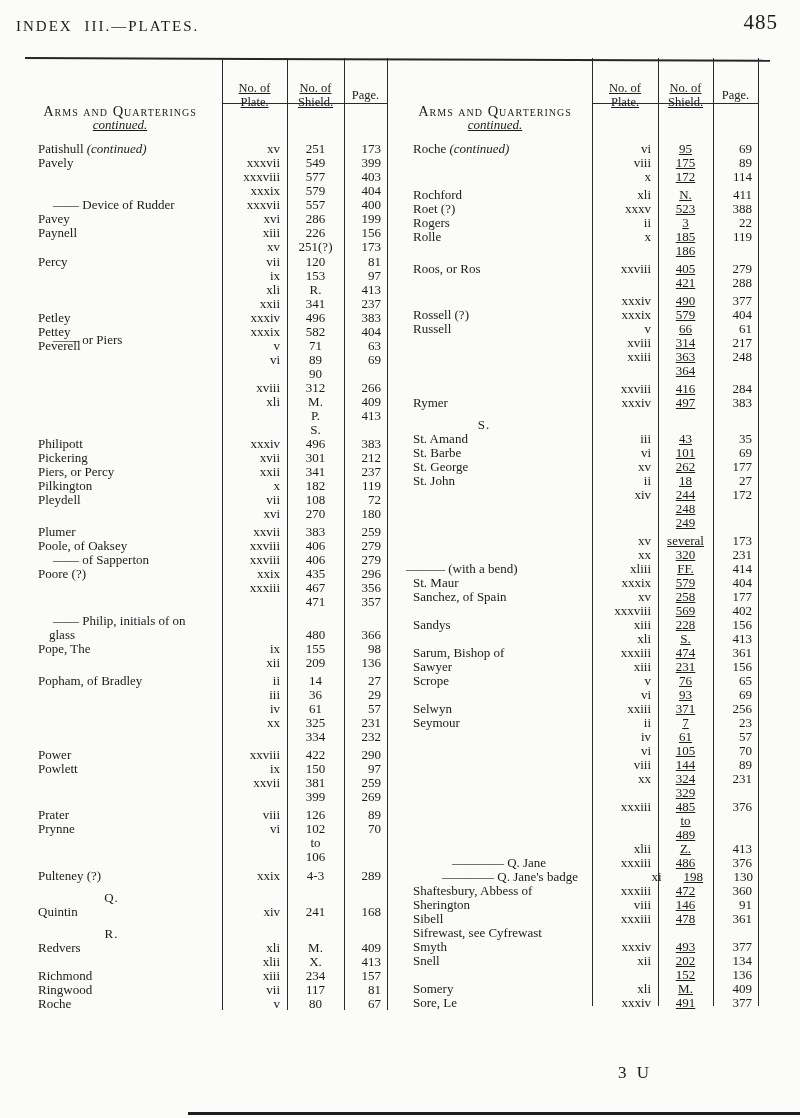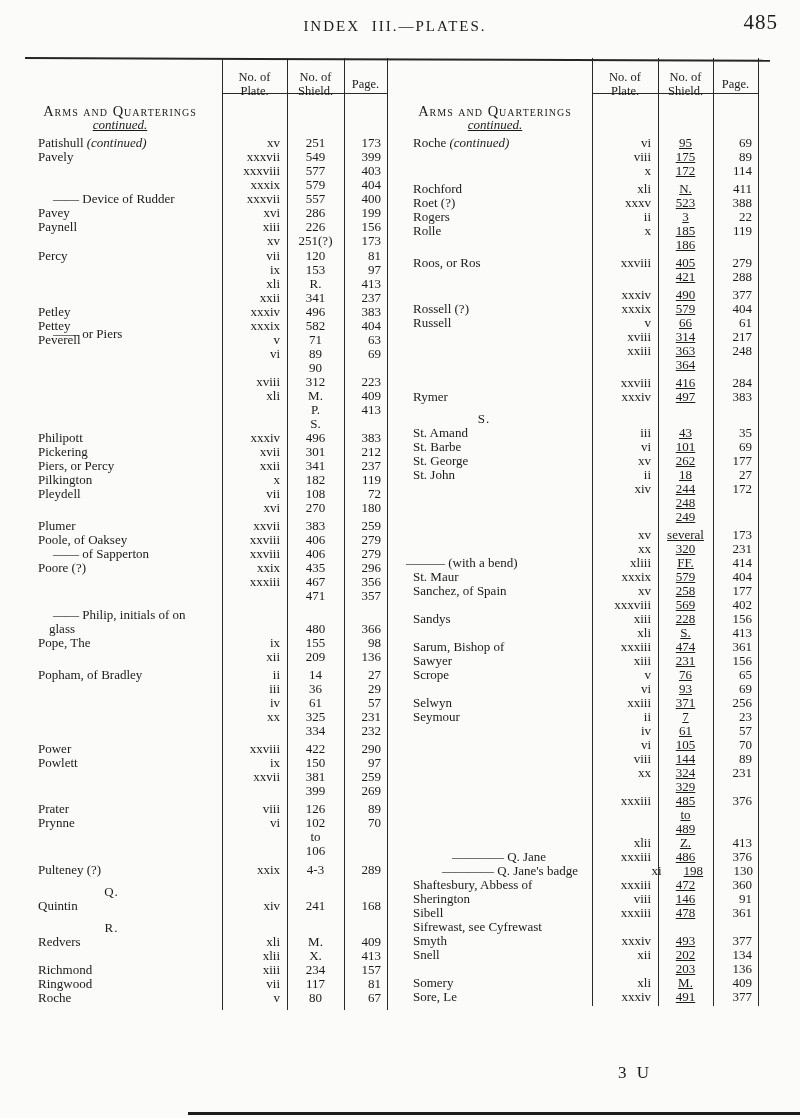--- a/index.html
+++ b/index.html
@@ -1,46 +1,46 @@
 <!DOCTYPE html>
 <html style="--ink: #1b1b1b; --paper: #fbfbfa;"><head>
 <meta charset="utf-8">
 <style>
   :root{ --ink:#1b1b1b; --paper:#fbfbfa; }
   html,body{margin:0;padding:0;}
   body{font-family:"Liberation Serif","DejaVu Serif",serif; background:#e9e9e9;}
   .page{position:relative; width:800px; height:1118px; background:var(--paper); color:var(--ink); overflow:hidden;}
 
-  .title{position:absolute; left:5px; top:18px; width:780px; text-align:center;
+  .title{position:absolute; left:16px; top:18px; width:780px; 
          font-size:15px; letter-spacing:2px; word-spacing:6px;}
   .pageno{position:absolute; right:22px; top:10px; font-size:21px; letter-spacing:1px;}
 
   .toprule{position:absolute; left:25px; top:57px; width:745px; height:2.4px;
            background:#262626; transform:rotate(0.22deg); transform-origin:left center;}
 
   .tbl{position:absolute; top:58px; font-size:13px;}
   .tblL{left:25px;  width:363px;}
   .tblR{left:400px; width:359px;}
 
   .vr{position:absolute; top:0; width:1.4px; background:#2a2a2a;}
   .tblL .vr{height:952px;} .tblR .vr{height:948px;}
   .tblL .vr1{left:197px;} .tblL .vr2{left:262px;} .tblL .vr3{left:319px;} .tblL .vr4{left:362px;}
   .tblR .vr1{left:192px;} .tblR .vr2{left:258px;} .tblR .vr3{left:313px;} .tblR .vr4{left:358px;}
 
-  .hd{position:absolute; top:0; height:36px; box-sizing:border-box; border-bottom:1.4px solid #2a2a2a;
-      text-align:center; font-size:12.5px; line-height:13.5px; padding-top:13px;}
+  .hd{position:absolute; top:0; height:46px; box-sizing:border-box; border-bottom:1.4px solid #2a2a2a;
+      text-align:center; font-size:12.5px; line-height:13.5px; padding-top:24px;text-decoration:underline;}
   .tblL .hd-plate{left:197px;width:65px;} .tblL .hd-shield{left:262px;width:57px;} .tblL .hd-page{left:319px;width:43px;}
   .tblR .hd-plate{left:192px;width:66px;} .tblR .hd-shield{left:258px;width:55px;} .tblR .hd-page{left:313px;width:45px;}
   .hd-page span{display:inline-block; padding-top:7px;}
 
   .grp{position:absolute; left:0; top:46px; width:190px; text-align:center; line-height:14px;}
   .grp .gt{font-variant:small-caps; letter-spacing:1px; font-size:14.5px;}
   .grp .gs{font-style:italic; font-size:13px;text-decoration:underline;}
 
-  .rows{position:absolute; left:0; top:78px; width:100%;}
+  .rows{position:absolute; left:0; top:84px; width:100%;}
   .row{display:flex; height:14px; line-height:14px;}
   .c-name{box-sizing:border-box; padding-left:13px; white-space:nowrap;}
   .tblL .c-name{width:197px;} .tblR .c-name{width:192px;}
   .c-plate{box-sizing:border-box; text-align:right; padding-right:7px;}
   .tblL .c-plate{width:65px;} .tblR .c-plate{width:66px;}
   .c-shield{box-sizing:border-box; text-align:center;}
   .tblL .c-shield{width:57px;} .tblR .c-shield{width:55px;text-decoration:underline;}
   .c-page{box-sizing:border-box; text-align:right; padding-right:6px;}
   .tblL .c-page{width:43px;} .tblR .c-page{width:45px;}
   .row.sec .c-name{text-align:center; padding-left:0; padding-right:24px; letter-spacing:1px;}
@@ -179,21 +179,21 @@
         <div class="row">
           <span class="c-name"><span></span><i></i></span>
           <span class="c-plate"></span>
           <span class="c-shield">90</span>
           <span class="c-page"></span>
         </div>
         <div class="row">
           <span class="c-name"><span></span><i></i></span>
           <span class="c-plate">xviii</span>
           <span class="c-shield">312</span>
-          <span class="c-page">223</span>
+          <span class="c-page">266</span>
         </div>
         <div class="row">
           <span class="c-name"><span></span><i></i></span>
           <span class="c-plate">xli</span>
           <span class="c-shield">M.</span>
           <span class="c-page">409</span>
         </div>
         <div class="row">
           <span class="c-name"><span></span><i></i></span>
           <span class="c-plate"></span>
@@ -797,21 +797,21 @@
         </div>
         <div class="row">
           <span class="c-name"><span>Snell</span><i></i></span>
           <span class="c-plate">xii</span>
           <span class="c-shield">202</span>
           <span class="c-page">134</span>
         </div>
         <div class="row">
           <span class="c-name"><span></span><i></i></span>
           <span class="c-plate"></span>
-          <span class="c-shield">203</span>
+          <span class="c-shield">152</span>
           <span class="c-page">136</span>
         </div>
         <div class="row">
           <span class="c-name"><span>Somery</span><i></i></span>
           <span class="c-plate">xli</span>
           <span class="c-shield">M.</span>
           <span class="c-page">409</span>
         </div>
         <div class="row">
           <span class="c-name"><span>Sore, Le</span><i></i></span>

